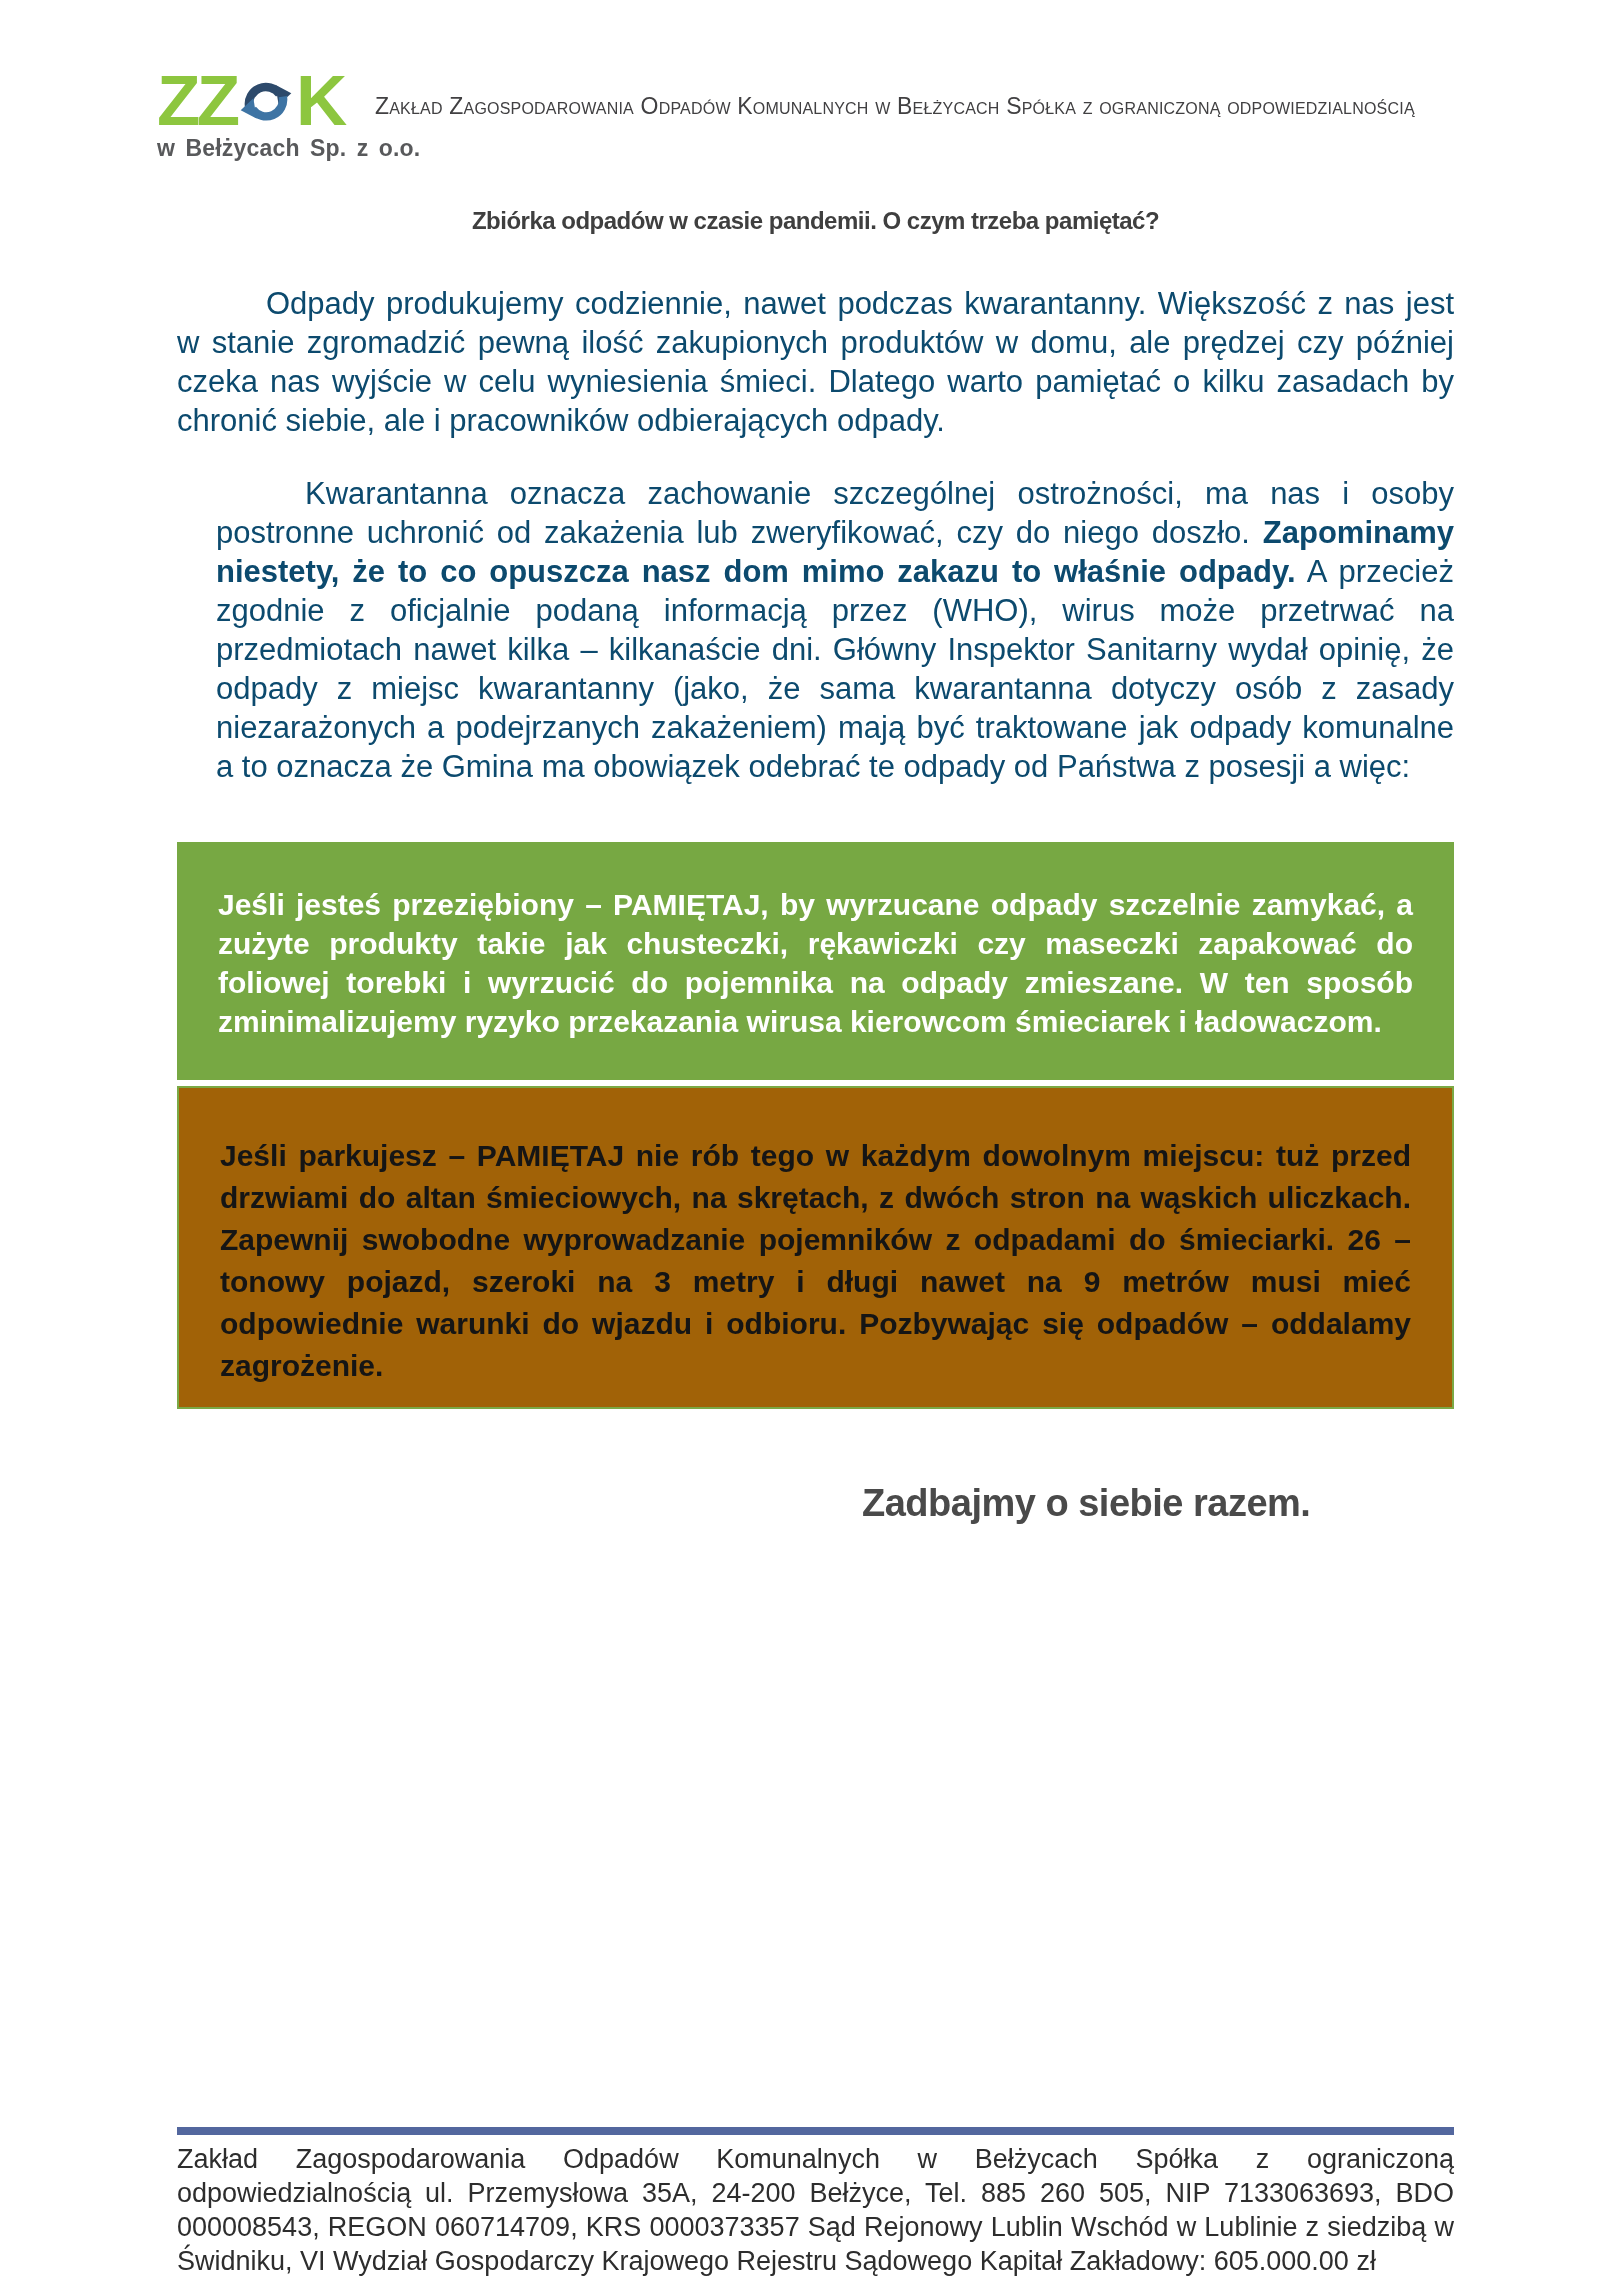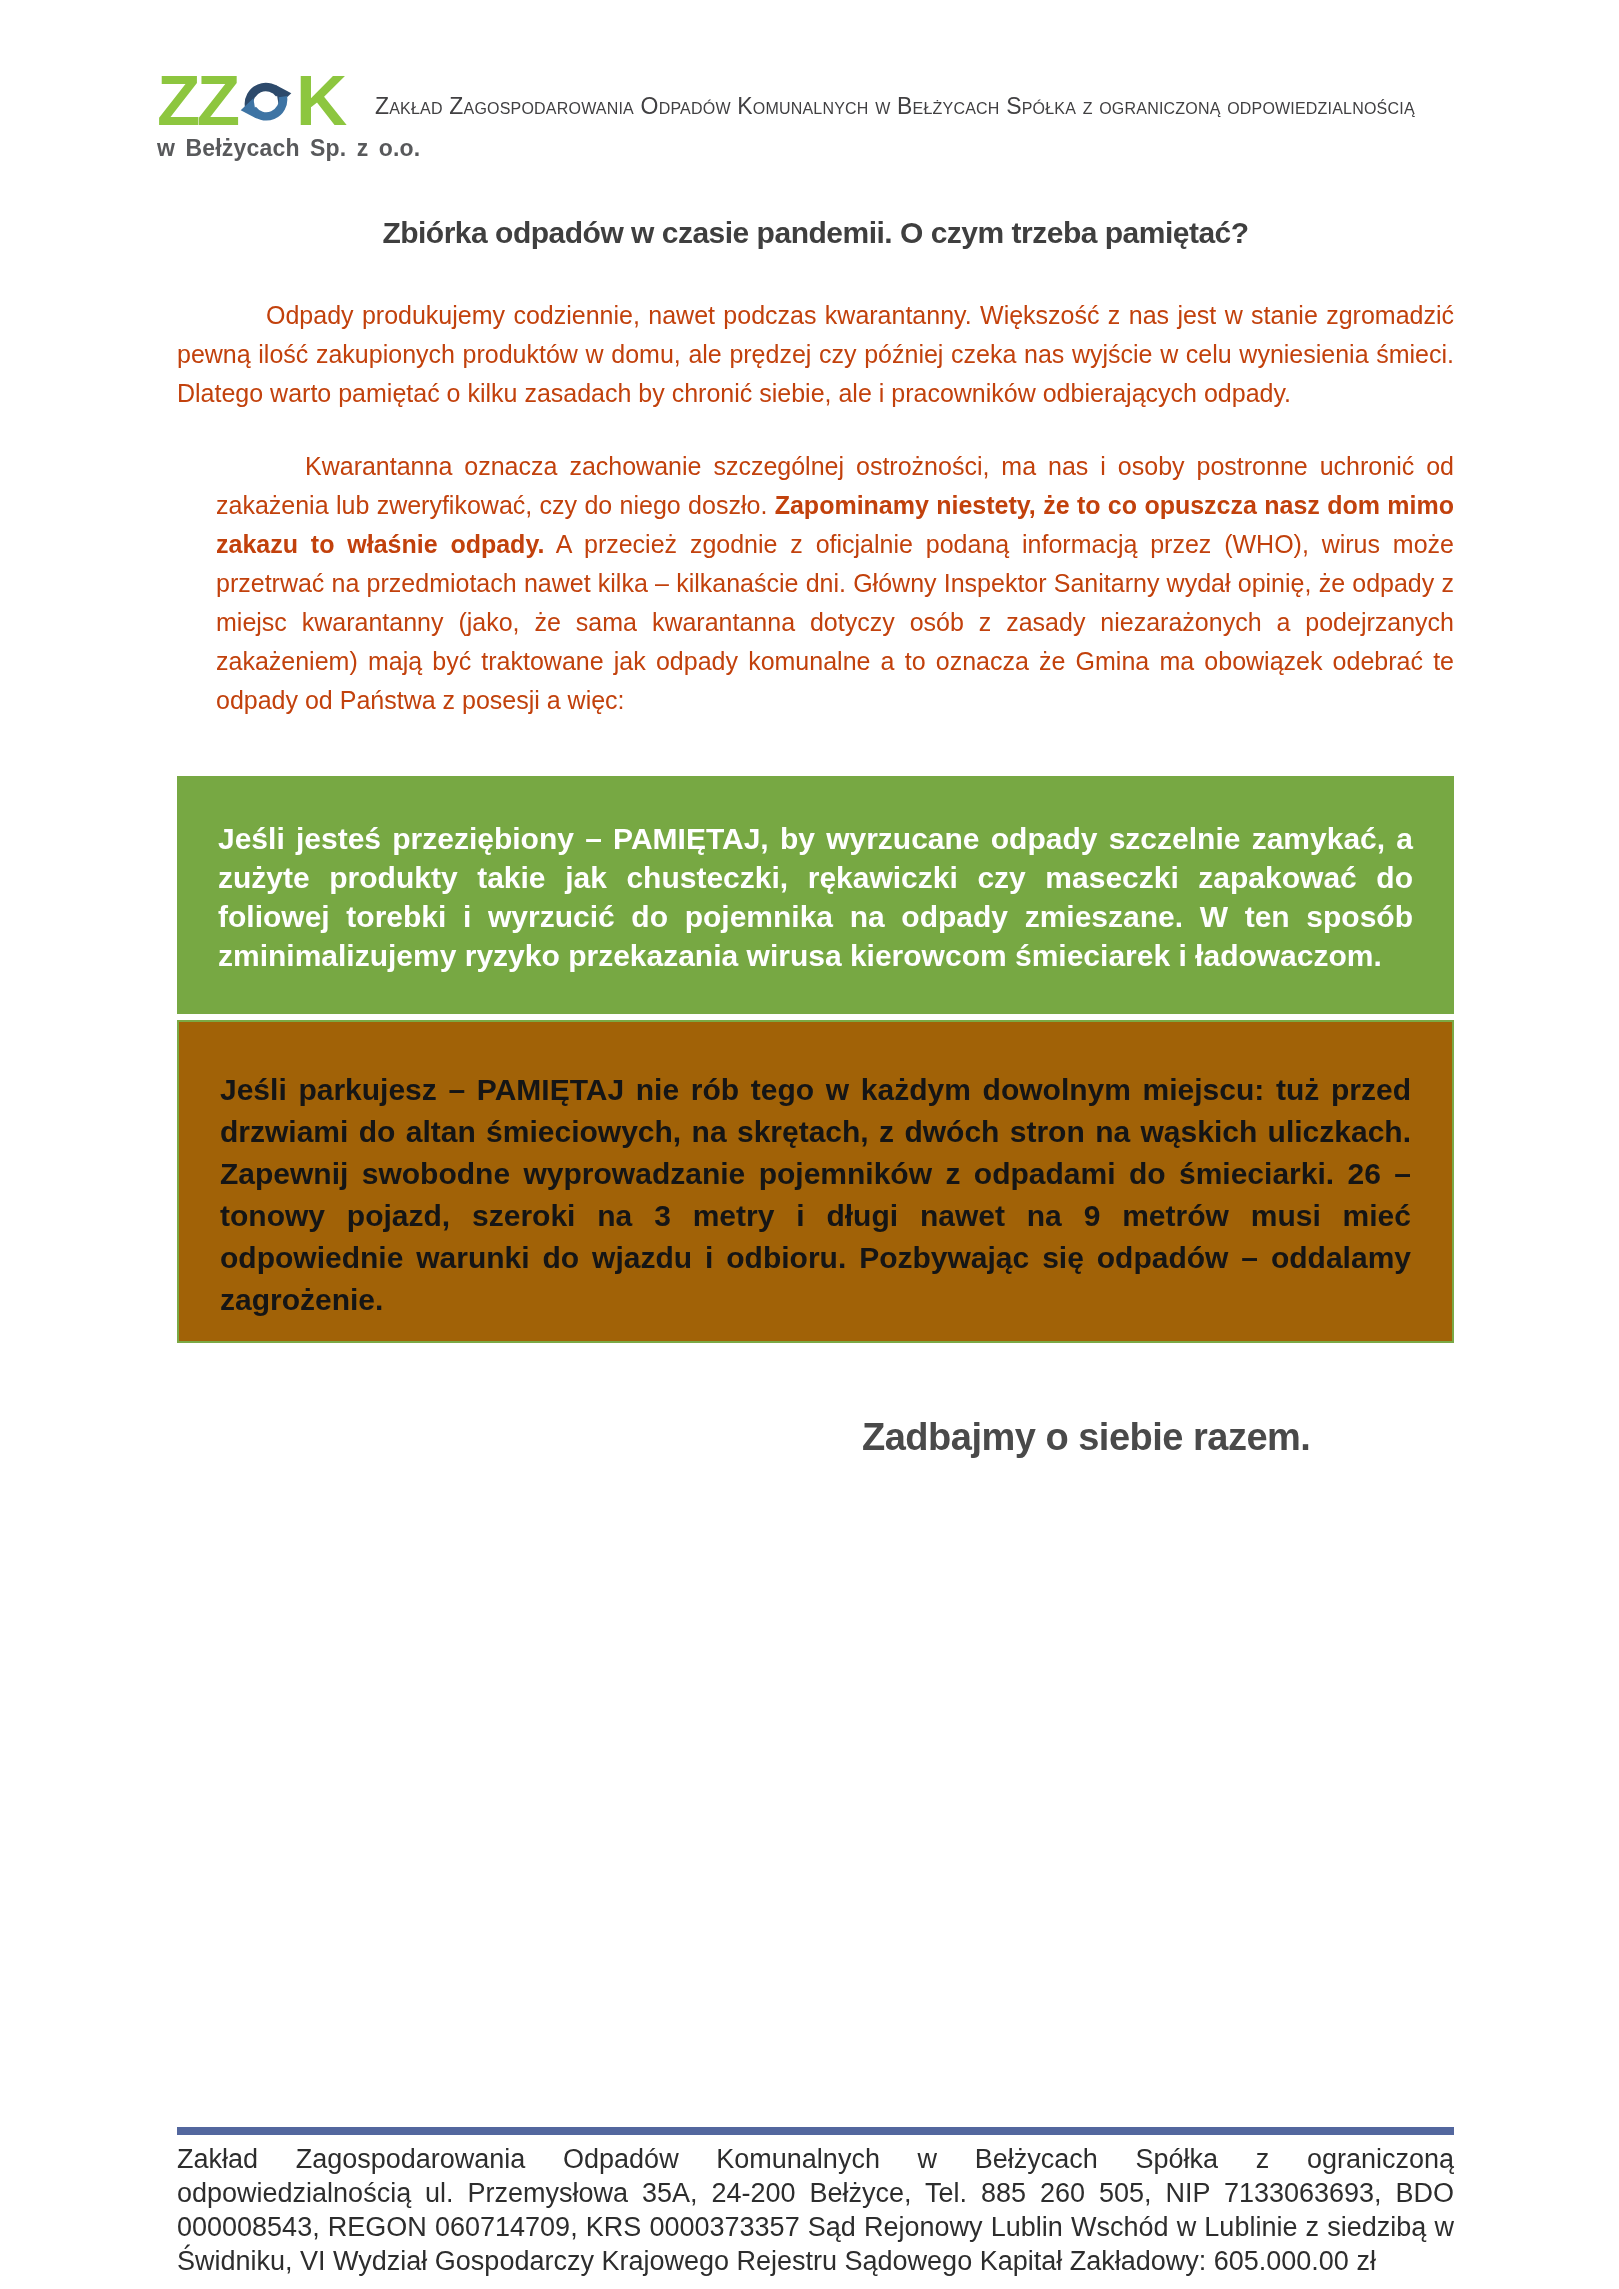--- a/index.html
+++ b/index.html
@@ -27,26 +27,26 @@
   }
   .company-line{
     position:absolute;left:375px;top:93px;width:1147px;
     font-variant:small-caps;font-size:23px;color:#414042;
     letter-spacing:0.2px;white-space:nowrap;font-weight:400;
   }
 
   
   .content{position:absolute;left:177px;top:198px;width:1277px;}
   .doc-title{
-    margin:12px;text-align:center;font-size:30px;line-height:45px;
+    margin:0;text-align:center;font-size:24px;line-height:45px;
     font-weight:700;color:#3f3f3f;letter-spacing:-0.5px;
   }
   .body-par{
-    margin:0;text-align:justify;font-size:25px;line-height:39px;
-    color:#c2410c;text-indent:89px;
+    margin:0;text-align:justify;font-size:31px;line-height:39px;
+    color:#0c4a6e;text-indent:89px;
   }
   .par-1{margin-top:41px;}
   .par-2{margin-top:34px;margin-left:39px;}
   .bold-inline{font-weight:700;}
 
   .green-box{
     margin-top:56px;background:#77a843;
     padding:43px 41px 39px 41px;box-sizing:border-box;
   }
   .green-box p{

